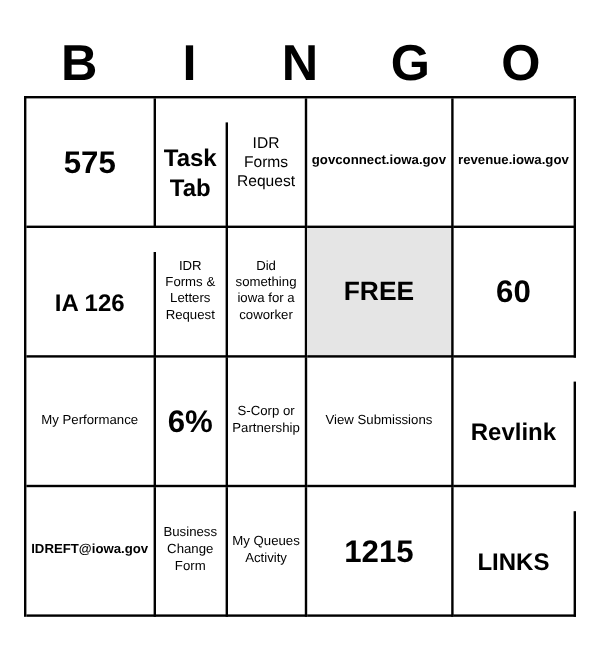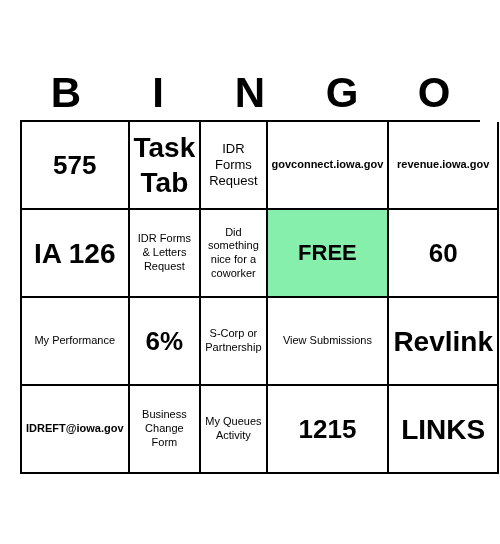--- a/index.html
+++ b/index.html
@@ -47,34 +47,35 @@
       font-size: 13px;
       color: #000;
       line-height: 1.25;
     }
     .bingo-cell.large {
       font-size: 26px;
       font-weight: bold;
       text-align: right;
     }
     .bingo-cell.medium {
-      font-size: 28px;
+      font-size: 20px;
       font-weight: bold;
+      margin-top: 20px;
     }
     .bingo-cell.small {
       font-size: 11px;
     }
     .bingo-cell.xsmall {
       font-size: 11px;
       font-weight: bold;
     }
     .free-cell {
       font-size: 22px;
       font-weight: bold;
-      background: #86efac;
+      background: #e5e5e5;
     }
   </style>
 </head>
 <body>
 
 <div class="bingo-card">
   <div class="bingo-title">
     <div class="bingo-letter">B</div>
     <div class="bingo-letter">I</div>
     <div class="bingo-letter">N</div>
@@ -84,21 +85,21 @@
   <div class="bingo-grid">
 
     <div class="bingo-cell large">575</div>
     <div class="bingo-cell medium">Task Tab</div>
     <div class="bingo-cell">IDR Forms Request</div>
     <div class="bingo-cell xsmall">govconnect.iowa.gov</div>
 
     <div class="bingo-cell xsmall">revenue.iowa.gov</div>
     <div class="bingo-cell medium">IA 126</div>
     <div class="bingo-cell small">IDR Forms &amp; Letters Request</div>
-    <div class="bingo-cell small">Did something nice for a coworker</div>
+    <div class="bingo-cell small">Did something iowa for a coworker</div>
 
     <div class="bingo-cell free-cell">FREE</div>
     <div class="bingo-cell large">60</div>
     <div class="bingo-cell small">My Performance</div>
 
     <div class="bingo-cell large">6%</div>
     <div class="bingo-cell small">S-Corp or Partnership</div>
     <div class="bingo-cell small">View Submissions</div>
     <div class="bingo-cell medium">Revlink</div>
     <div class="bingo-cell xsmall">IDREFT@iowa.gov</div>

